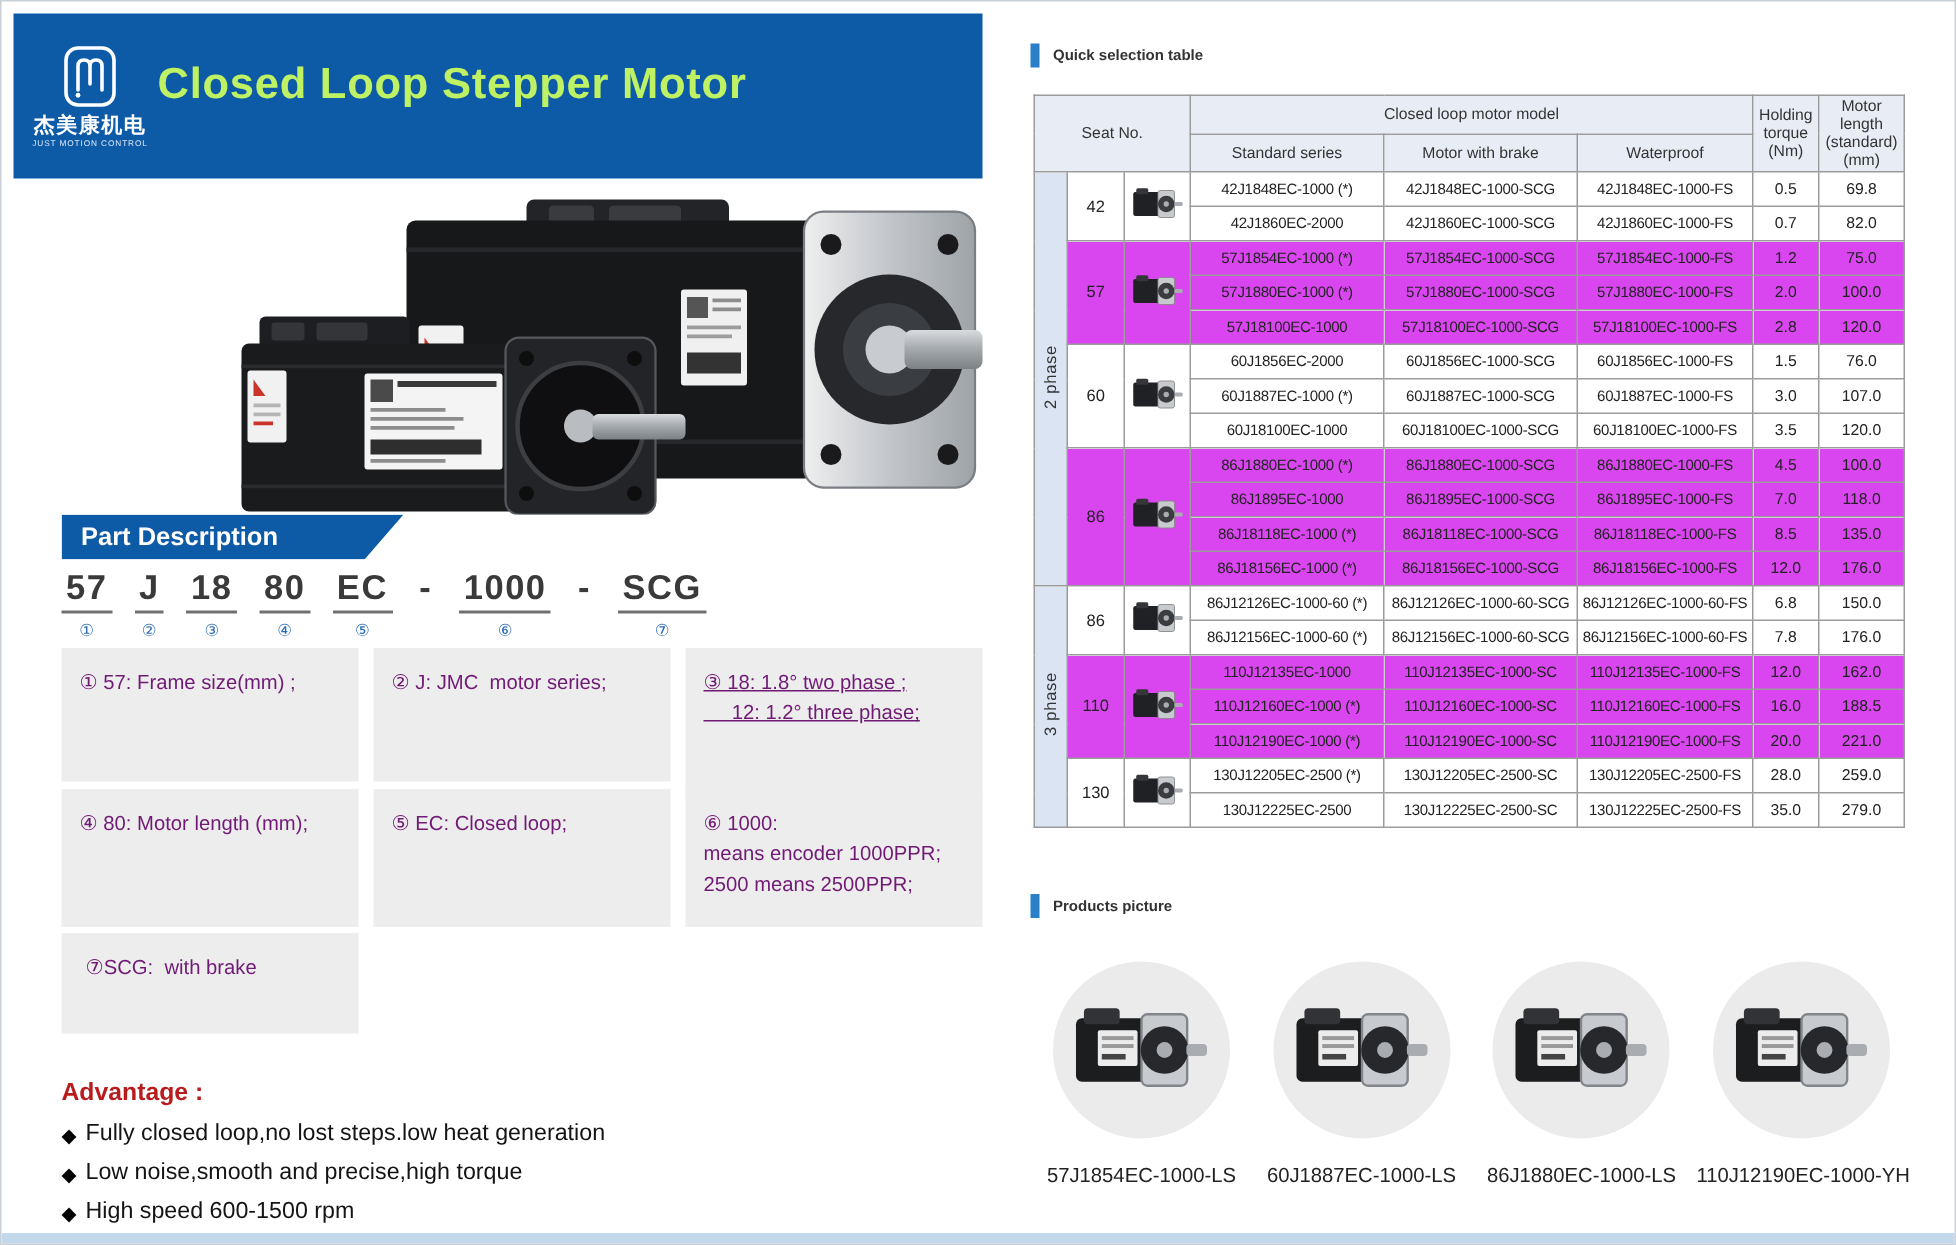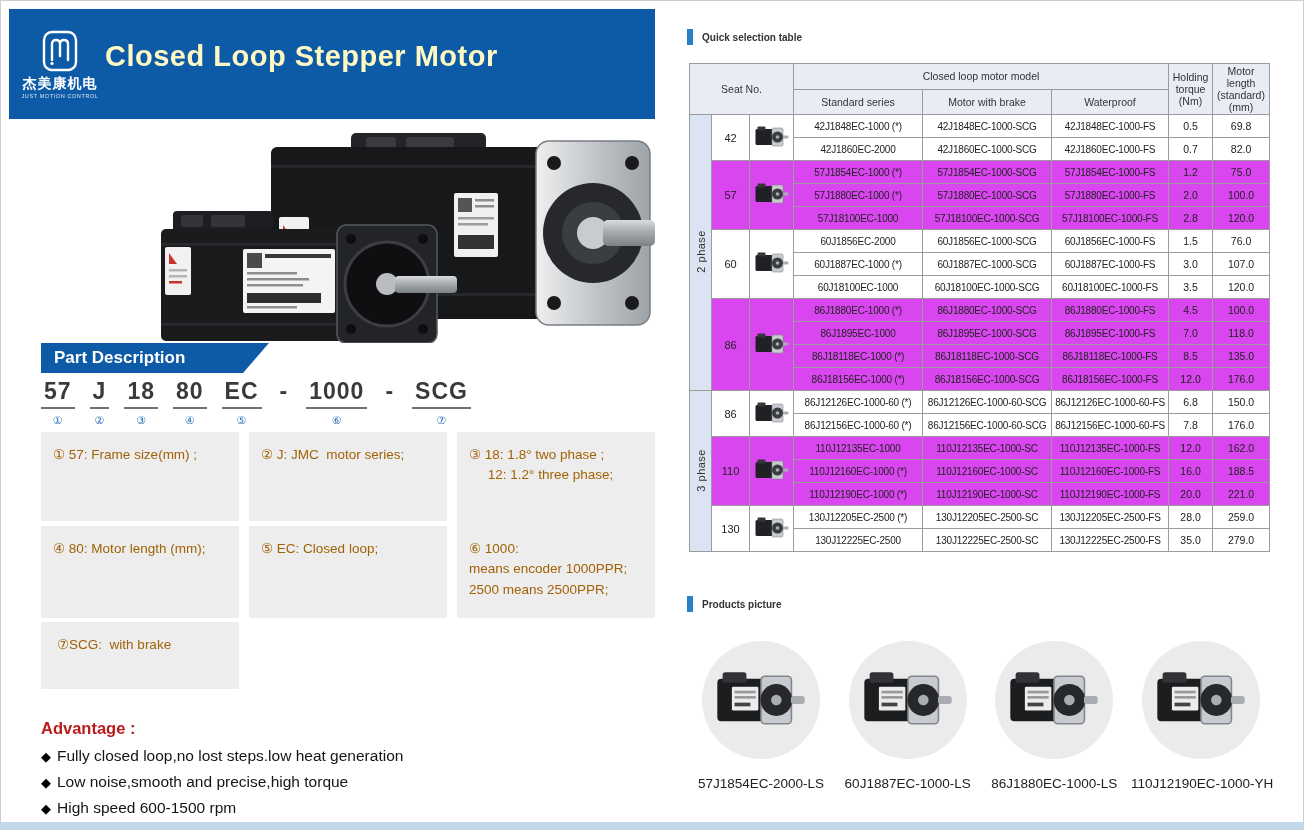--- a/index.html
+++ b/index.html
@@ -7,38 +7,38 @@
   .page { position:relative; width:1304px; height:830px; background:#ffffff;
           border:1px solid #c9cfd6; overflow:hidden; }
 
   
   .banner { position:absolute; left:8px; top:8px; width:646px; height:110px;
             background:#0d5aa7; display:flex; align-items:center; }
   .logo { width:78px; margin-left:12px; text-align:center; color:#fff; flex:none; }
   .logo-mark { display:block; margin:0 auto 3px; }
   .logo-cn { font-size:14px; letter-spacing:1px; white-space:nowrap; font-weight:bold; }
   .logo-sub { font-size:5.5px; letter-spacing:0.6px; white-space:nowrap; color:#dce9f7; }
-  .banner-title { color:#fef9c3; font-size:29px; font-weight:bold; margin-left:6px;
+  .banner-title { color:#bef264; font-size:29px; font-weight:bold; margin-left:6px;
                   letter-spacing:0.5px; margin-top:-16px; }
 
   .hero { position:absolute; left:150px; top:124px; width:505px; height:218px; }
 
   .pd-banner { position:absolute; left:40px; top:342px; width:228px; height:30px;
                background:#0d5aa7; color:#fff; font-size:17px; font-weight:bold;
                line-height:30px; padding-left:13px;
                clip-path:polygon(0 0, 100% 0, calc(100% - 26px) 100%, 0 100%); }
 
   .part-number { position:absolute; left:40px; top:377px; display:flex; gap:15px; }
   .seg { text-align:center; }
   .seg-text { font-size:23px; font-weight:bold; color:#3a3a3a; letter-spacing:1px;
               padding:0 3px 2px; border-bottom:2px solid #707070; }
   .seg.sep .seg-text { border-bottom:none; color:#3a3a3a; }
   .seg-num { color:#2a6cb5; font-size:11px; margin-top:5px; }
 
-  .desc-box { position:absolute; width:198px; background:#ededed; color:#a16207;
+  .desc-box { position:absolute; width:198px; background:#ededed; color:#701a75;
               font-size:13.5px; line-height:1.5; padding:13px 8px 0 12px; }
 
   .advantage { position:absolute; left:40px; top:718px; }
   .adv-heading { color:#b91c1c; font-size:16.5px; font-weight:bold; margin-bottom:9px; }
   .adv-item { font-size:15.5px; color:#141414; margin-bottom:8px; display:flex; align-items:center; }
   .diamond { font-size:13px; margin-right:6px; color:#000; }
 
   
   .section-heading { position:absolute; display:flex; align-items:center; gap:9px;
                      font-size:10px; font-weight:bold; color:#333; }
@@ -199,21 +199,21 @@
         <div class="seg-num">⑦</div>
       </div>
     </div>
   <div id="desc-boxes">
       <div class="desc-box" style="left: 40px; top: 431px; height: 89px;">
         <div>① 57: Frame size(mm) ;</div>
       </div>
       <div class="desc-box" style="left: 248px; top: 431px; height: 89px;">
         <div>② J: JMC&nbsp; motor series;</div>
       </div>
-      <div class="desc-box" style="left: 456px; top: 431px; height: 101px;">
+      <div class="desc-box" style="left: 456px; top: 431px; height: 101px; text-decoration: underline;">
         <div>③ 18: 1.8° two phase ;</div>
         <div>&nbsp;&nbsp;&nbsp;&nbsp;&nbsp;12: 1.2° three phase;</div>
       </div>
       <div class="desc-box" style="left: 40px; top: 525px; height: 92px;">
         <div>④ 80: Motor length (mm);</div>
       </div>
       <div class="desc-box" style="left: 248px; top: 525px; height: 92px;">
         <div>⑤ EC: Closed loop;</div>
       </div>
       <div class="desc-box" style="left: 456px; top: 525px; height: 92px;">
@@ -488,21 +488,21 @@
             <rect x="6" y="6" width="10" height="9" rx="0.5" fill="#ececec"></rect>
             <rect x="7" y="7.5" width="8" height="1" fill="#999"></rect>
             <rect x="7" y="9.5" width="8" height="1" fill="#999"></rect>
             <rect x="7" y="12" width="6" height="1.4" fill="#444"></rect>
             <rect x="17" y="2" width="11.5" height="18" rx="1.5" fill="#c7cbd0" stroke="#82868b" stroke-width="0.6"></rect>
             <circle cx="22.8" cy="11" r="6" fill="#26282c"></circle>
             <circle cx="22.8" cy="11" r="2" fill="#a9adb2"></circle>
             <rect x="28.3" y="9.5" width="5.2" height="3" rx="1" fill="#a9adb2"></rect>
           </svg>
         </div>
-        <div class="p-label">57J1854EC-2000-LS</div>
+        <div class="p-label">57J1854EC-1000-LS</div>
       </div>
       <div class="product">
         <div class="p-circle">
           <svg width="90" height="62" viewBox="0 0 34 22">
             <rect x="0.5" y="3" width="18" height="16" rx="1.5" fill="#1c1d1f"></rect>
             <rect x="2.5" y="0.5" width="9" height="4" rx="1" fill="#323337"></rect>
             <rect x="6" y="6" width="10" height="9" rx="0.5" fill="#ececec"></rect>
             <rect x="7" y="7.5" width="8" height="1" fill="#999"></rect>
             <rect x="7" y="9.5" width="8" height="1" fill="#999"></rect>
             <rect x="7" y="12" width="6" height="1.4" fill="#444"></rect>

